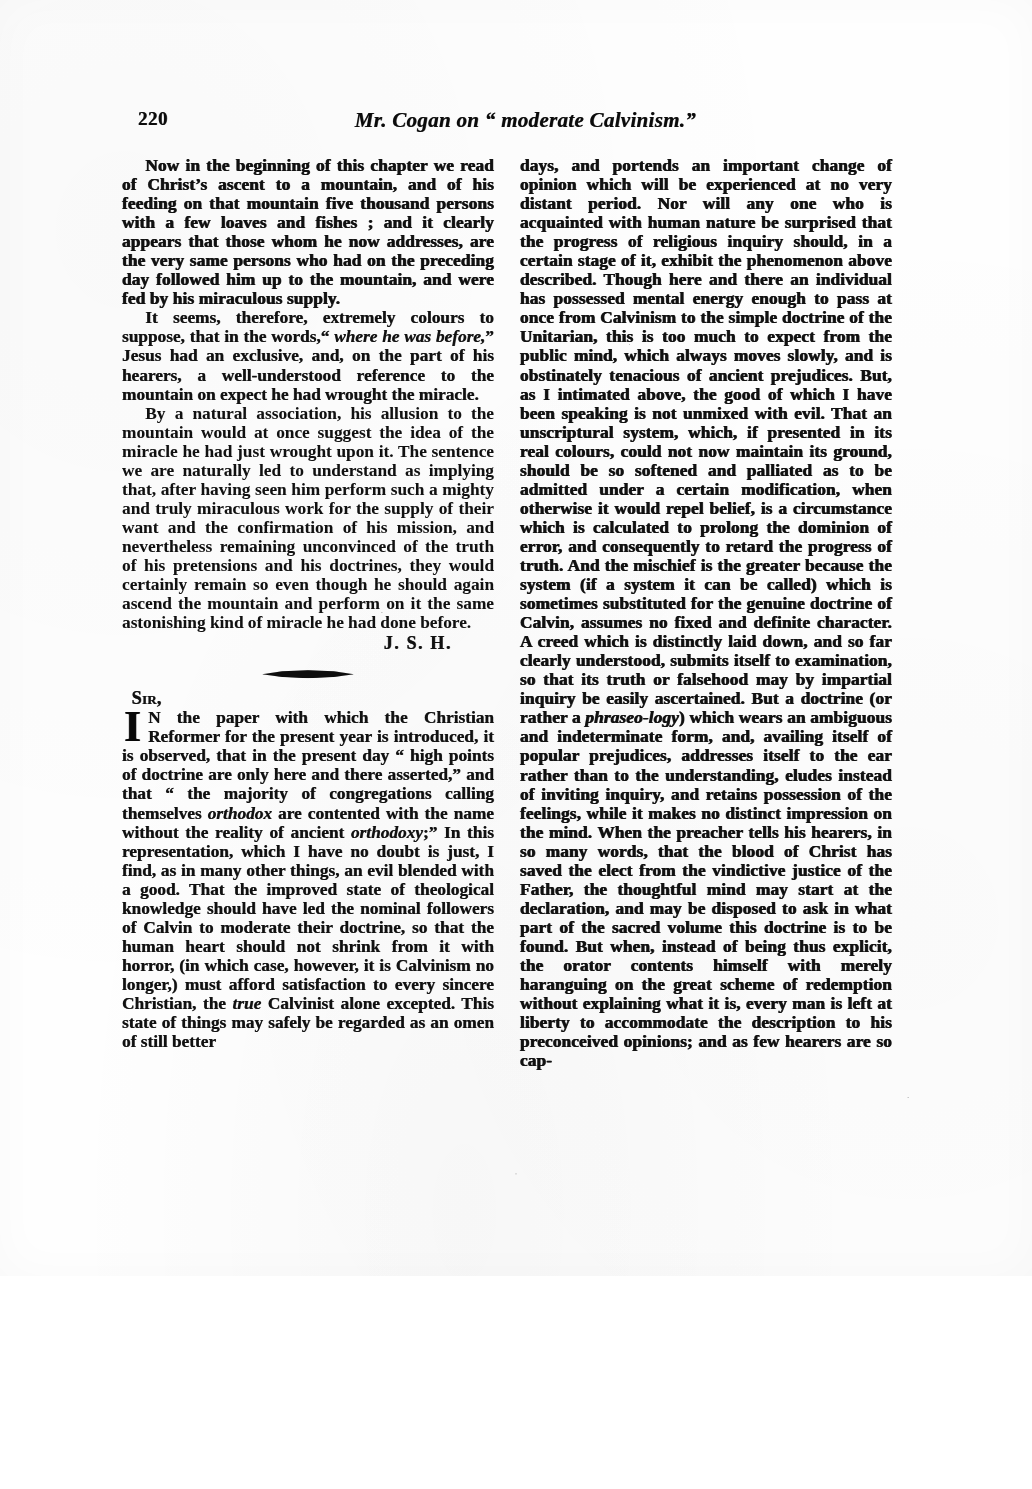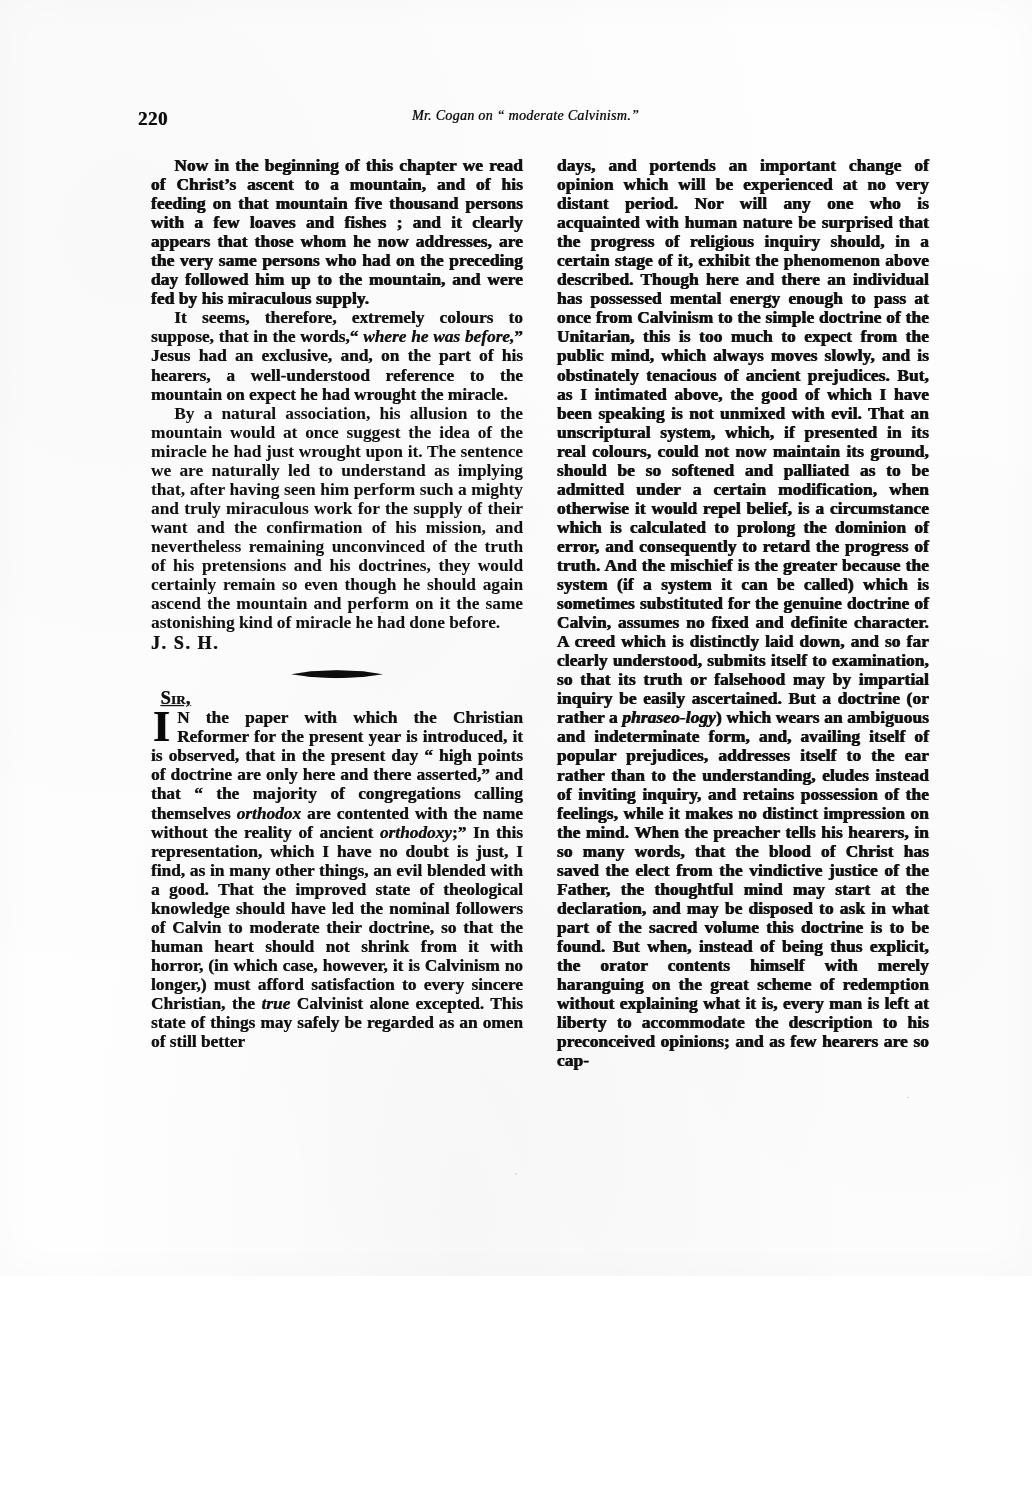--- a/index.html
+++ b/index.html
@@ -43,41 +43,41 @@
     color: #0b0b0b;
     text-shadow: 0.4px 0.3px 0 rgba(0,0,0,0.55), -0.3px 0.4px 0 rgba(0,0,0,0.35);
   }
   #head-title {
     position: absolute;
     left: 0;
     top: 0;
     width: 775px;
     text-align: center;
     font-style: italic;
-    font-weight: normal;
-    font-size: 14px;
+    font-weight: bold;
+    font-size: 21px;
     letter-spacing: 0.3px;
     color: #0b0b0b;
     text-shadow: 0.45px 0.3px 0 rgba(0,0,0,0.5), -0.3px 0.35px 0 rgba(0,0,0,0.3);
   }
 
   
   .column {
     position: absolute;
     top: 156px;
     width: 372px;
     font-size: 17.3px;
     line-height: 19.05px;
     text-align: justify;
     text-justify: inter-word;
     hyphens: none;
     color: #111111;
   }
-  #col-left  { left: 151px; }
-  #col-right { left: 557px; }
+  #col-left  { left: 122px; }
+  #col-right { left: 520px; }
 
   .column p {
     margin: 0;
     text-indent: 1.35em;
   }
   .column p.cont {
     text-indent: 0;
   }
 
   
@@ -103,20 +103,21 @@
   .ink-light {
     font-weight: bold;
     text-shadow: 0.25px 0.2px 0 rgba(0,0,0,0.25);
   }
   i, .it {
   }
 
   
   #signature {
     margin-top: 2px;
+    text-align: right;
     padding-right: 42px;
     font-weight: bold;
     font-size: 18px;
     letter-spacing: 1.6px;
     text-indent: 0;
     text-shadow: 0.5px 0.35px 0 rgba(0,0,0,0.55), -0.35px 0.35px 0 rgba(0,0,0,0.35);
   }
 
   
   #ornament-wrap {
@@ -135,21 +136,20 @@
     clip-path: polygon(0% 50%, 22% 14%, 50% 0%, 78% 14%, 100% 50%, 78% 86%, 50% 100%, 22% 86%);
     box-shadow: 0 0 1.2px 0.4px rgba(0,0,0,0.5);
   }
 
   
   #salutation {
     margin: 0;
     text-indent: 0.55em;
     font-size: 17.3px;
     letter-spacing: 0.2px;
-    text-decoration: underline;
   }
   #salutation .smallcaps {
     font-variant: small-caps;
     font-weight: bold;
     font-size: 18.5px;
   }
 
   #dropcap {
     float: left;
     font-family: "Liberation Serif", "DejaVu Serif", serif;

